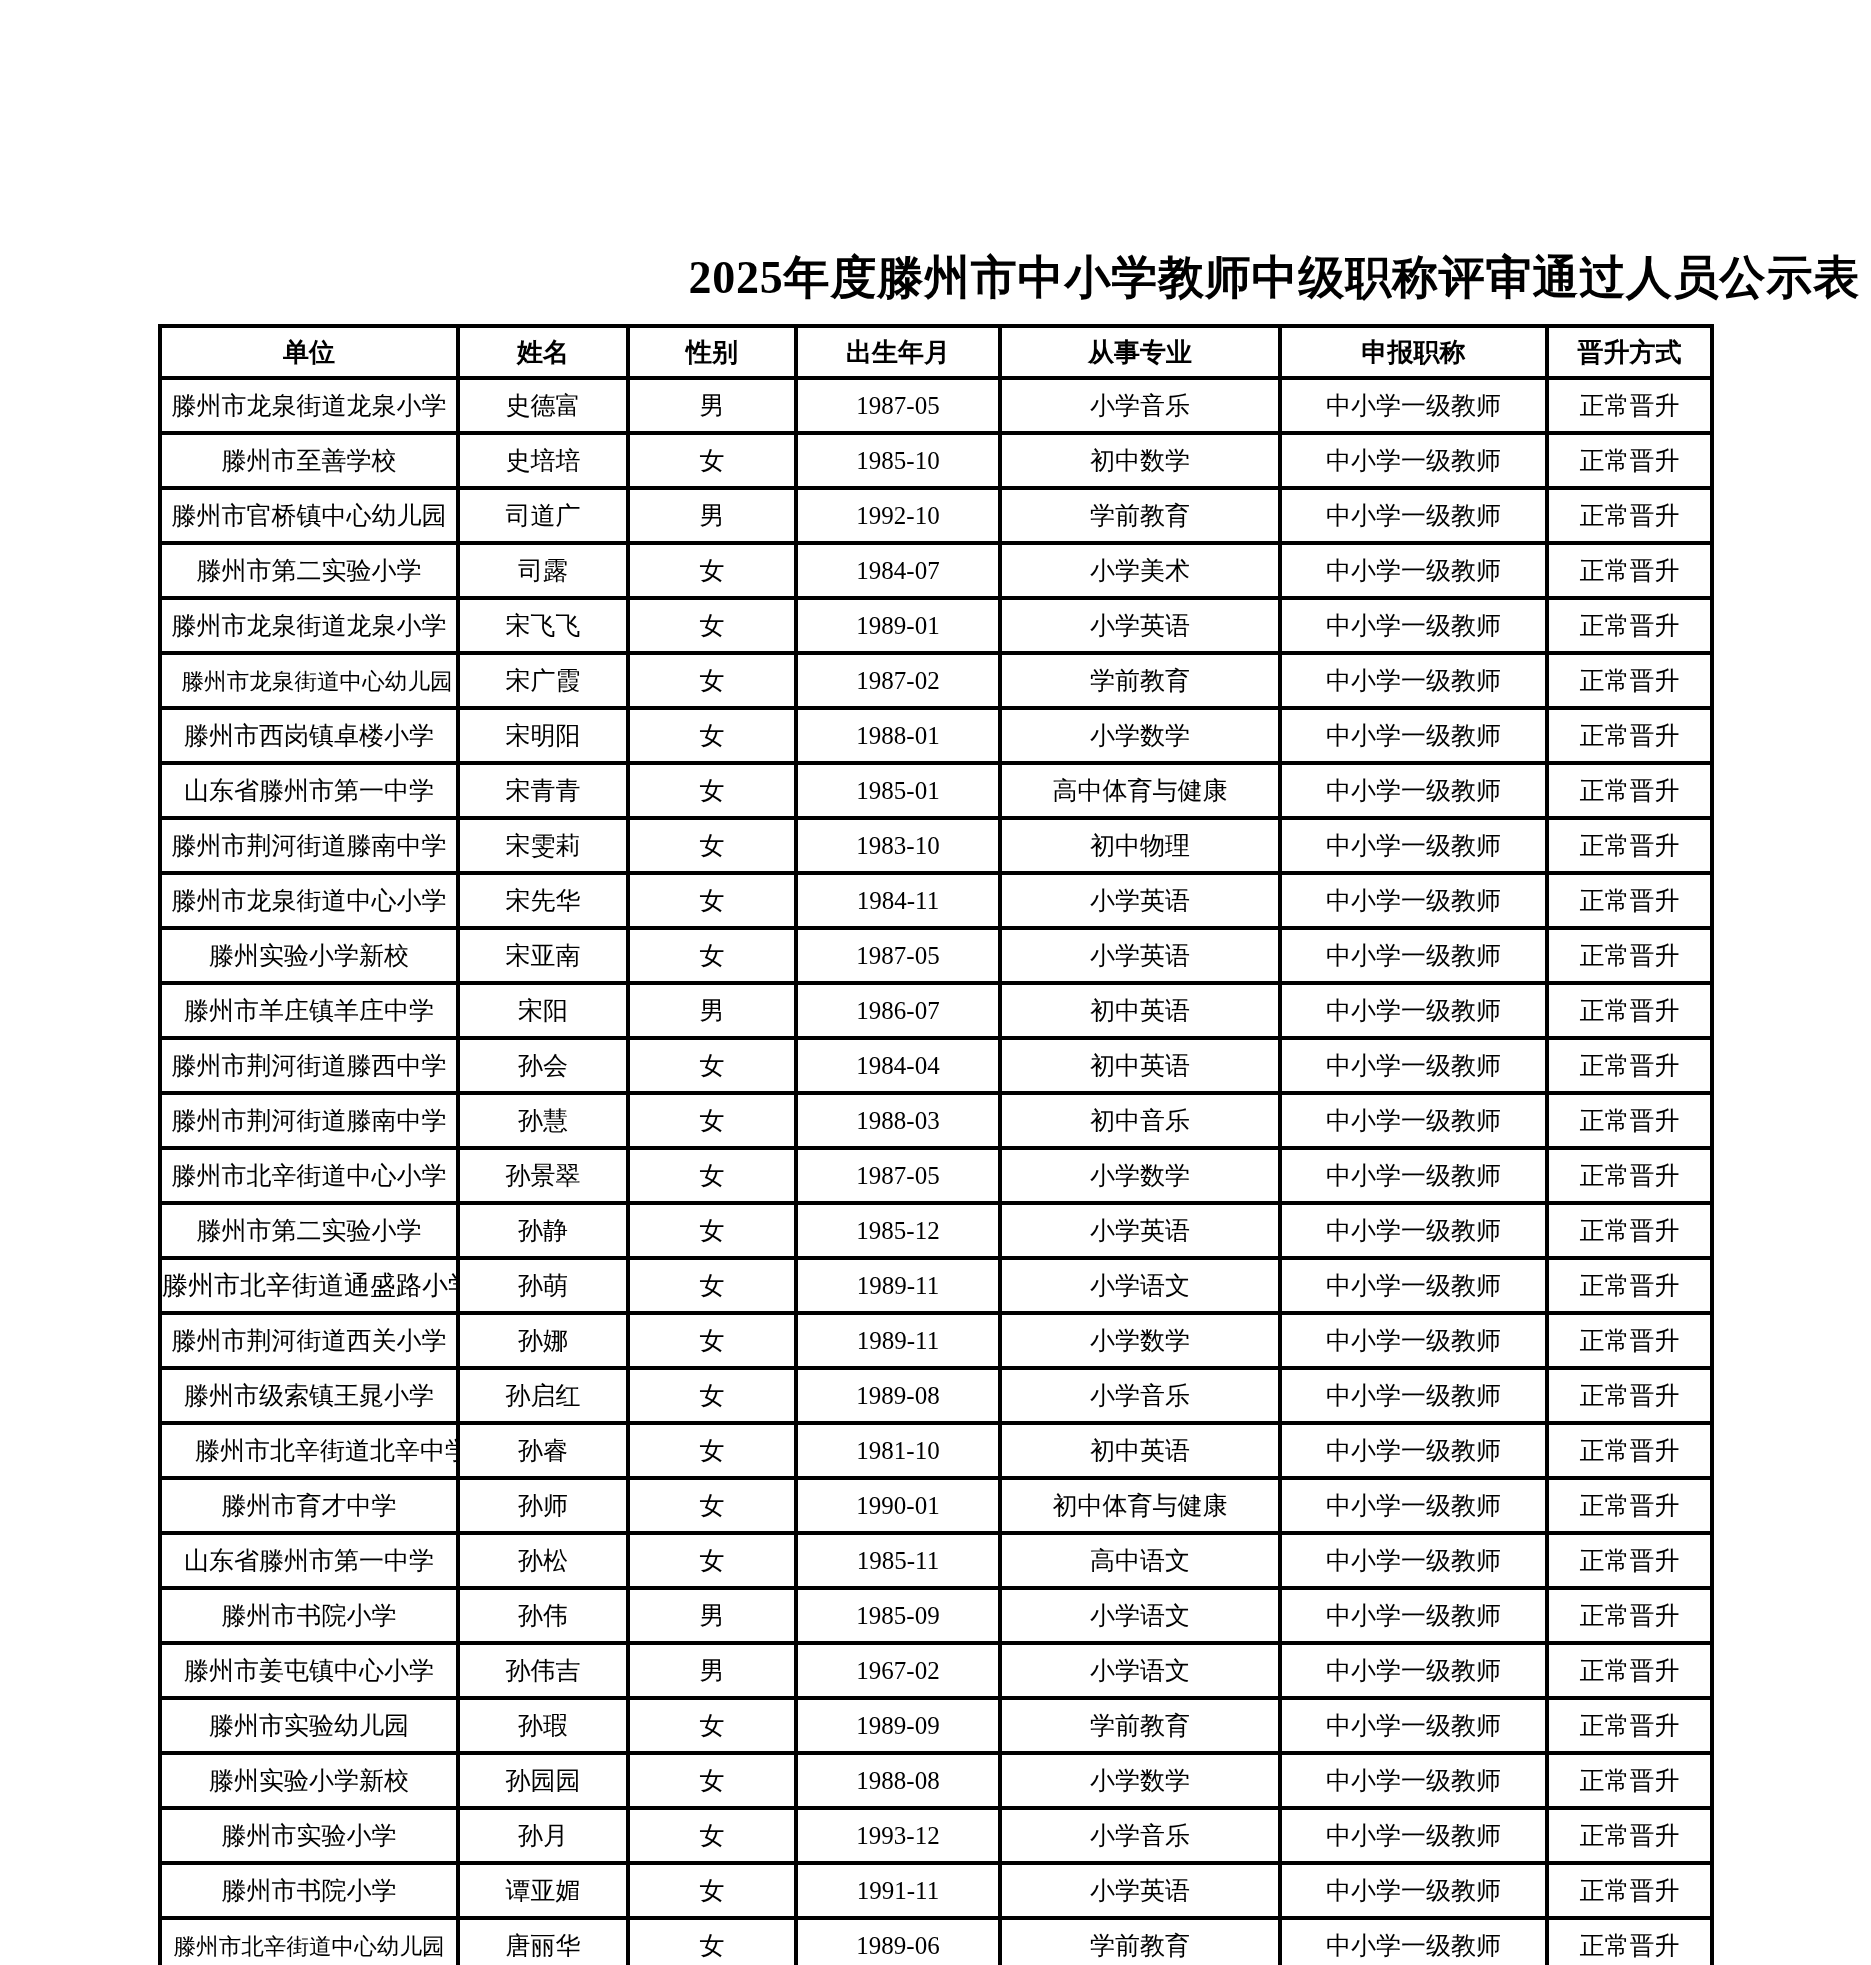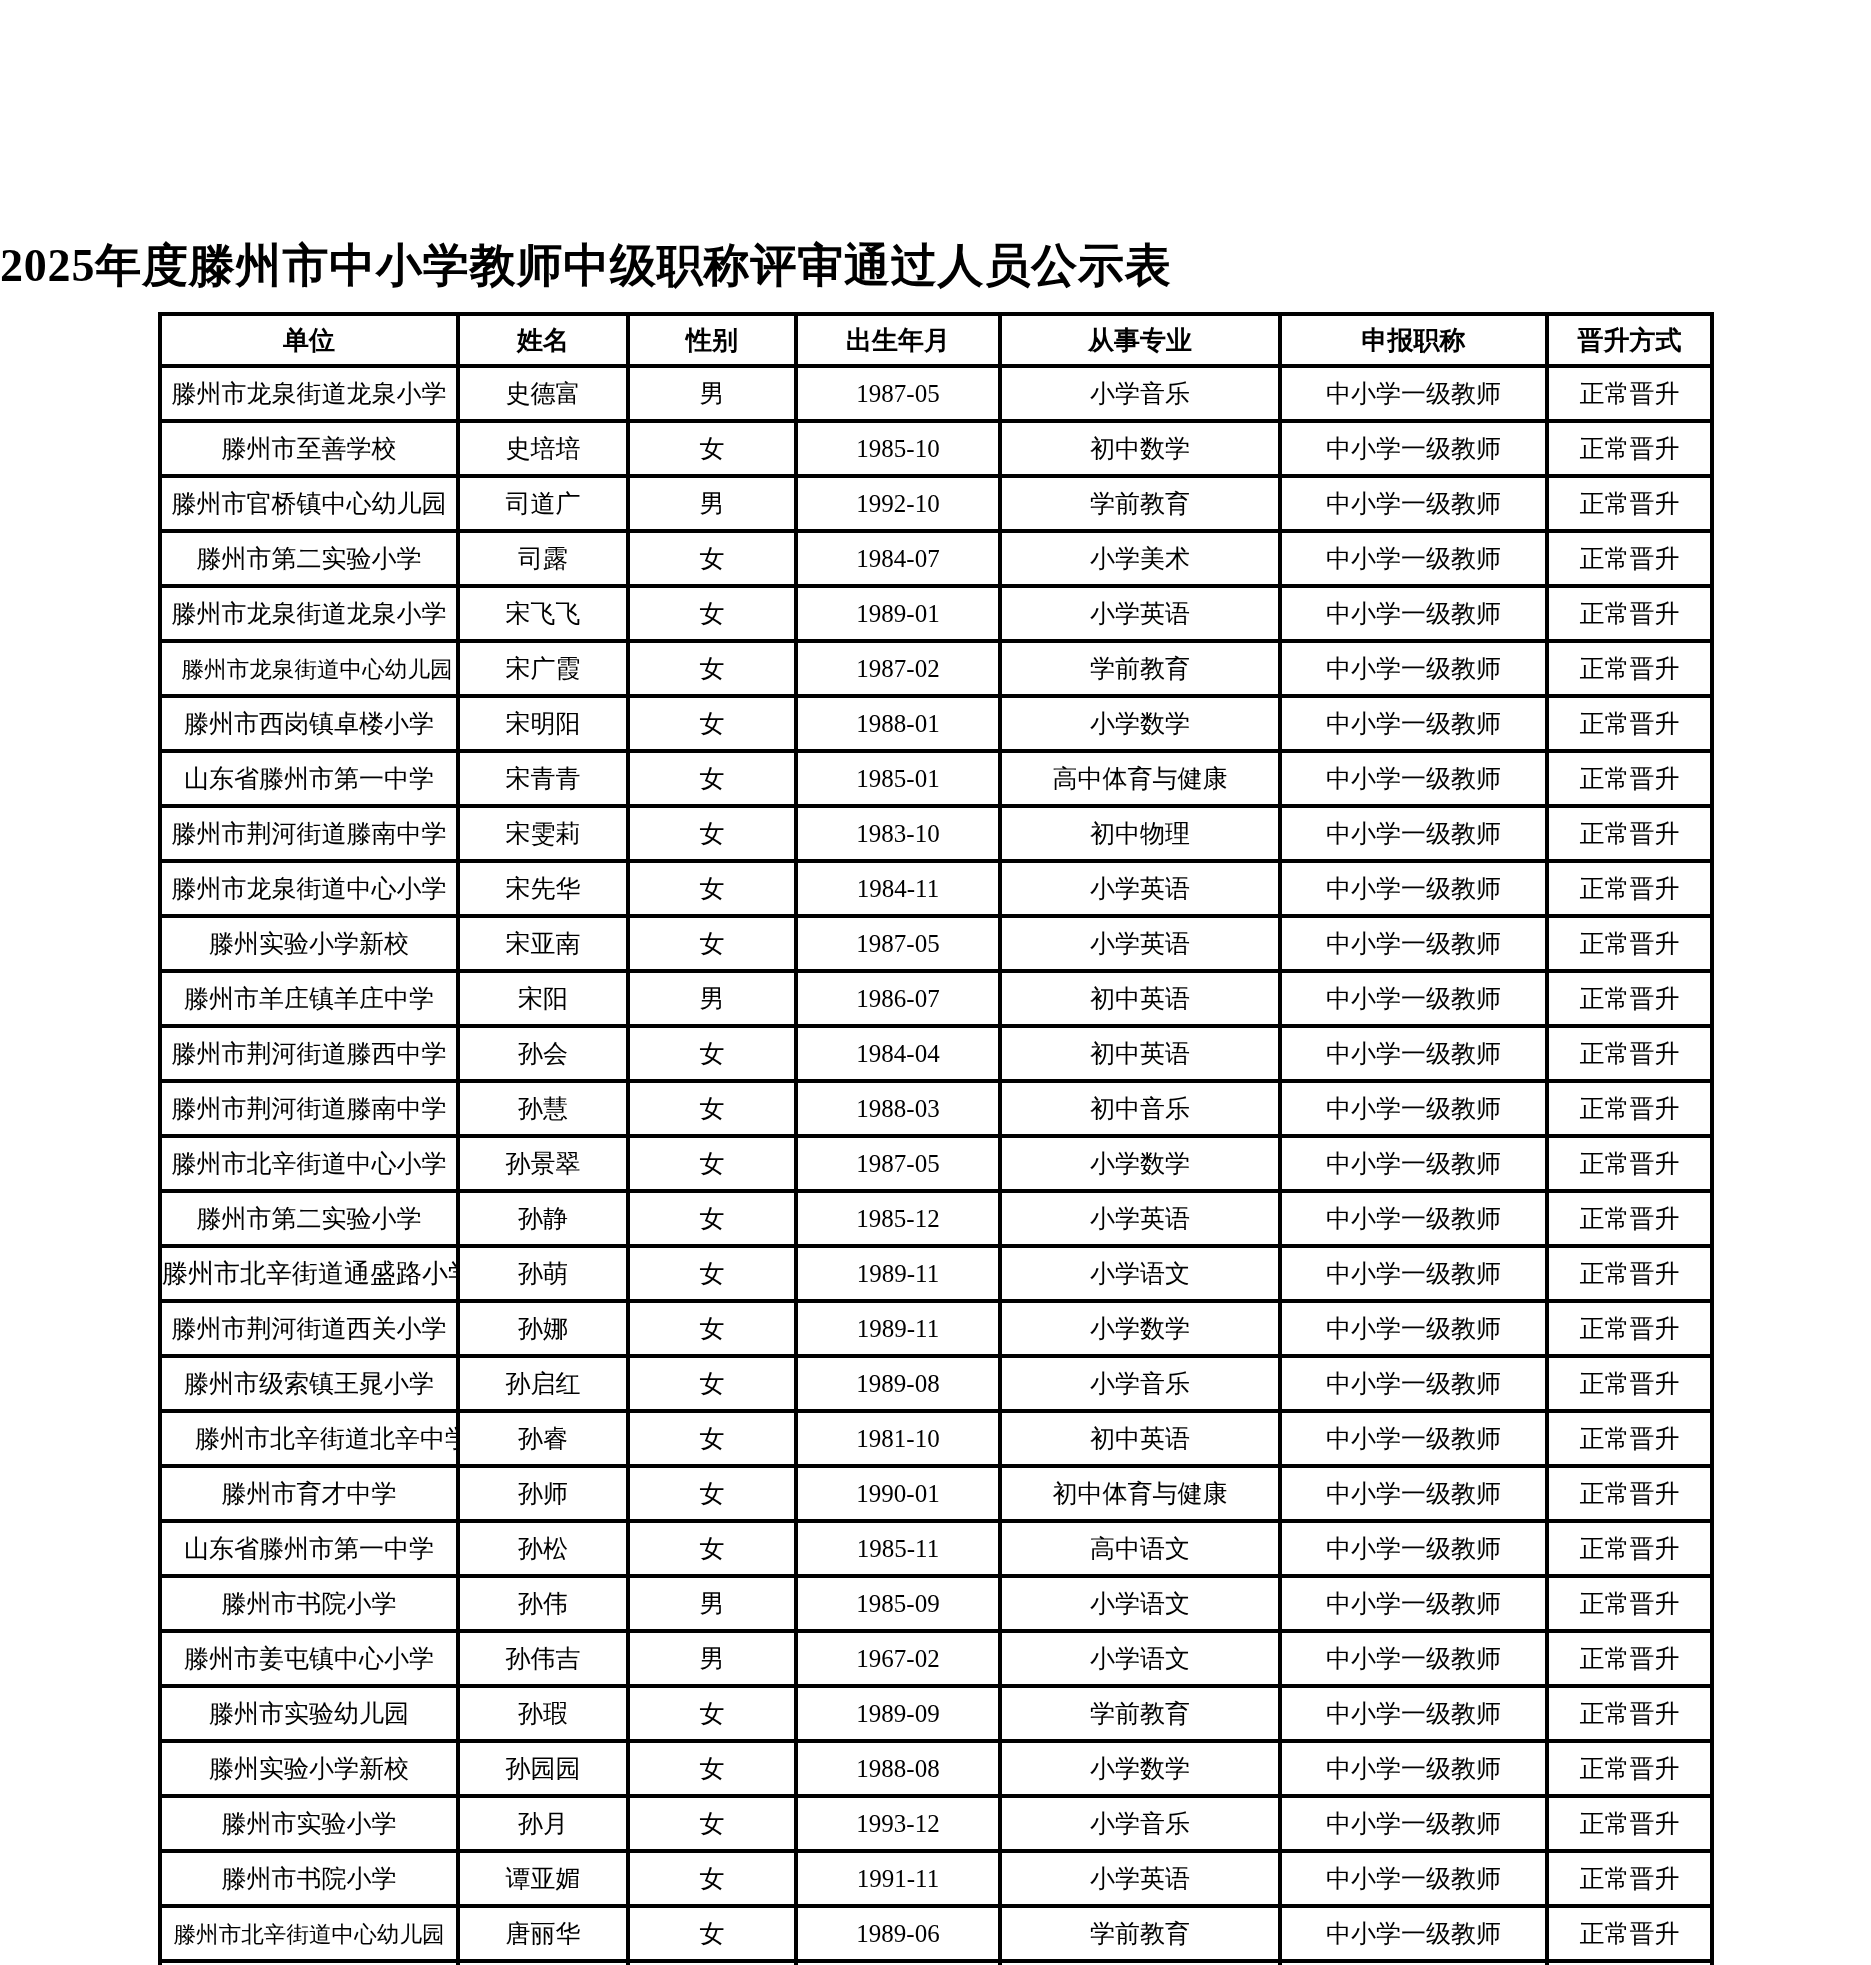--- a/index.html
+++ b/index.html
@@ -10,25 +10,25 @@
     font-family: "Liberation Serif", "DejaVu Serif", serif;
   }
   .page {
     position: relative;
     width: 1872px;
     height: 2647px;
     background: #ffffff;
     overflow: hidden;
   }
   .doc-title {
-    margin: 0;
+    margin: 12px;
     padding-top: 233px;
     height: 66px;
     line-height: 66px;
-    text-align: left;
+    text-align: right;
     font-size: 46px;
     font-weight: bold;
     letter-spacing: 0.8px;
     white-space: nowrap;
   }
   table.roster {
     border-collapse: collapse;
     table-layout: fixed;
     margin: 13.4px auto 0 auto;
     width: 1552px;

